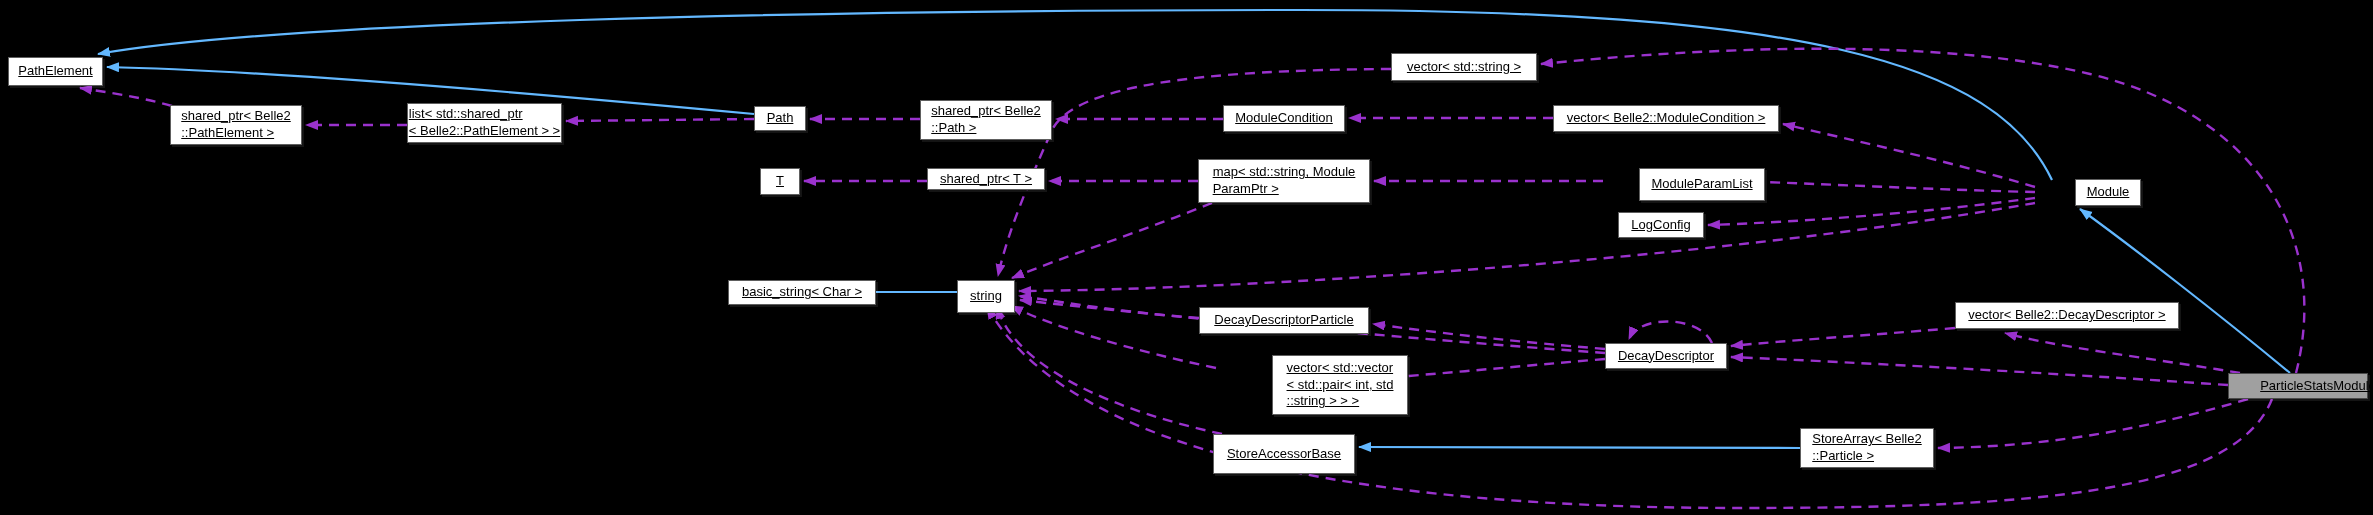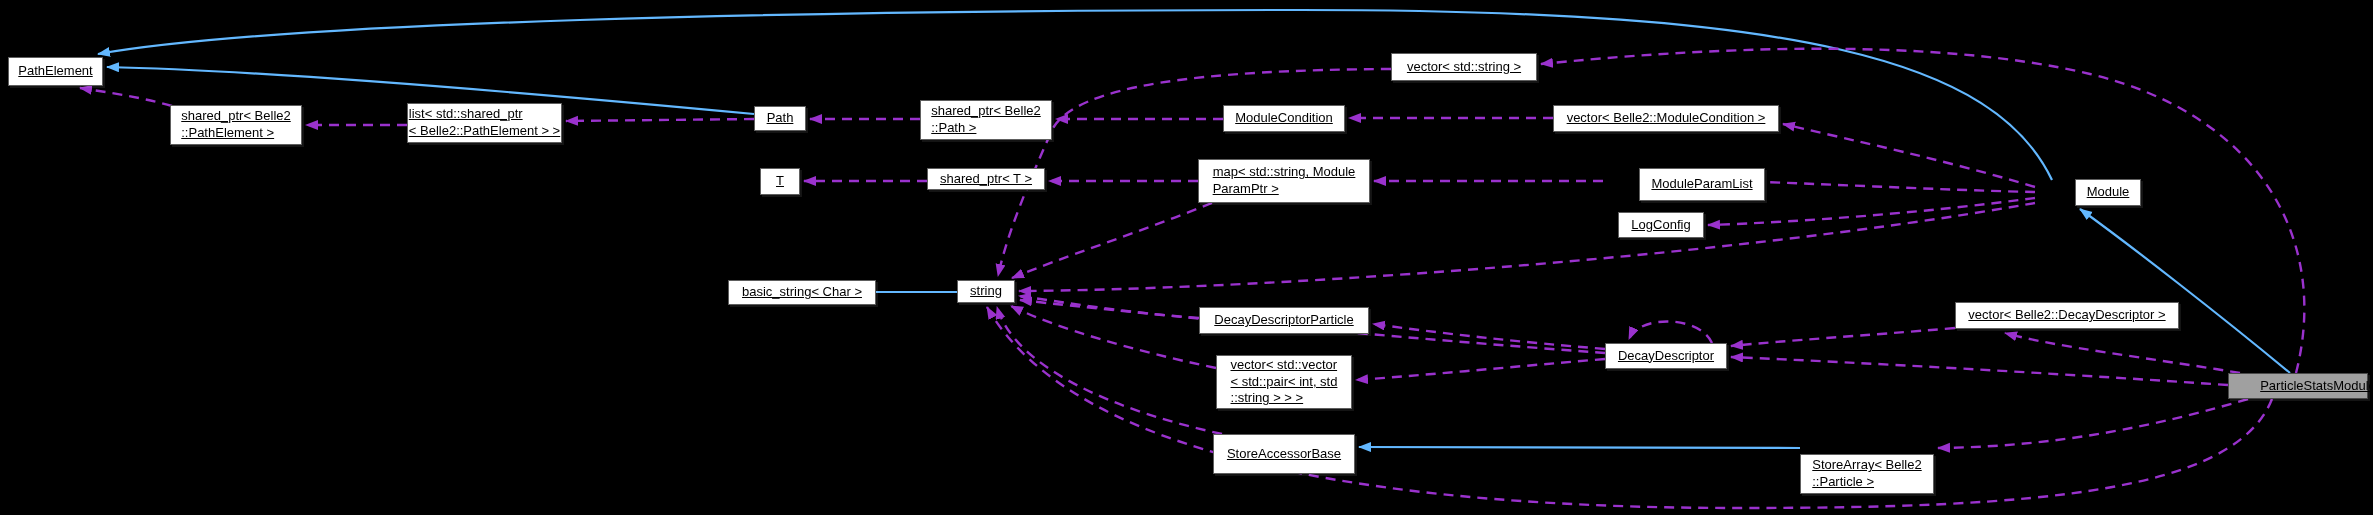--- a/index.html
+++ b/index.html
@@ -108,25 +108,25 @@
       <div class="node" style="left: 927px; top: 168px; width: 118px; height: 22px;">shared_ptr&lt; T &gt;</div>
       <div class="node" style="left: 1391px; top: 53px; width: 146px; height: 28px;">vector&lt; std::string &gt;</div>
       <div class="node" style="left: 1223px; top: 105px; width: 122px; height: 27px;">ModuleCondition</div>
       <div class="node" style="left: 1553px; top: 105px; width: 226px; height: 27px;">vector&lt; Belle2::ModuleCondition &gt;</div>
       <div class="node" style="left: 1198px; top: 159px; width: 172px; height: 44px;">map&lt; std::string, Module
 ParamPtr &gt;</div>
       <div class="node" style="left: 1639px; top: 168px; width: 126px; height: 33px;">ModuleParamList</div>
       <div class="node" style="left: 1618px; top: 212px; width: 86px; height: 26px;">LogConfig</div>
       <div class="node" style="left: 2035px; top: 179px; width: 66px; height: 27px; margin-left: 40px;">Module</div>
       <div class="node" style="left: 728px; top: 280px; width: 148px; height: 25px;">basic_string&lt; Char &gt;</div>
-      <div class="node" style="left: 957px; top: 280px; width: 58px; height: 23px;">string</div>
+      <div class="node" style="left: 957px; top: 280px; width: 58px; height: 33px;">string</div>
       <div class="node" style="left: 1199px; top: 307px; width: 170px; height: 27px;">DecayDescriptorParticle</div>
       <div class="node" style="left: 1605px; top: 343px; width: 122px; height: 26px;">DecayDescriptor</div>
-      <div class="node" style="left: 1216px; top: 355px; width: 136px; height: 54px;">vector&lt; std::vector
+      <div class="node" style="left: 1272px; top: 355px; width: 136px; height: 60px;">vector&lt; std::vector
 &lt; std::pair&lt; int, std
 ::string &gt; &gt; &gt;</div>
       <div class="node" style="left: 1213px; top: 434px; width: 142px; height: 40px;">StoreAccessorBase</div>
       <div class="node" style="left: 1955px; top: 302px; width: 224px; height: 27px;">vector&lt; Belle2::DecayDescriptor &gt;</div>
-      <div class="node" style="left: 1800px; top: 428px; width: 134px; height: 40px; margin-top: 26px;">StoreArray&lt; Belle2
+      <div class="node" style="left: 1800px; top: 428px; width: 134px; height: 40px;">StoreArray&lt; Belle2
 ::Particle &gt;</div>
       <div class="node highlight" style="left: 2228px; top: 373px; width: 140px; height: 26px; padding-left: 40px;">ParticleStatsModule</div>
     </div>
 </div>
 
 </body></html>

